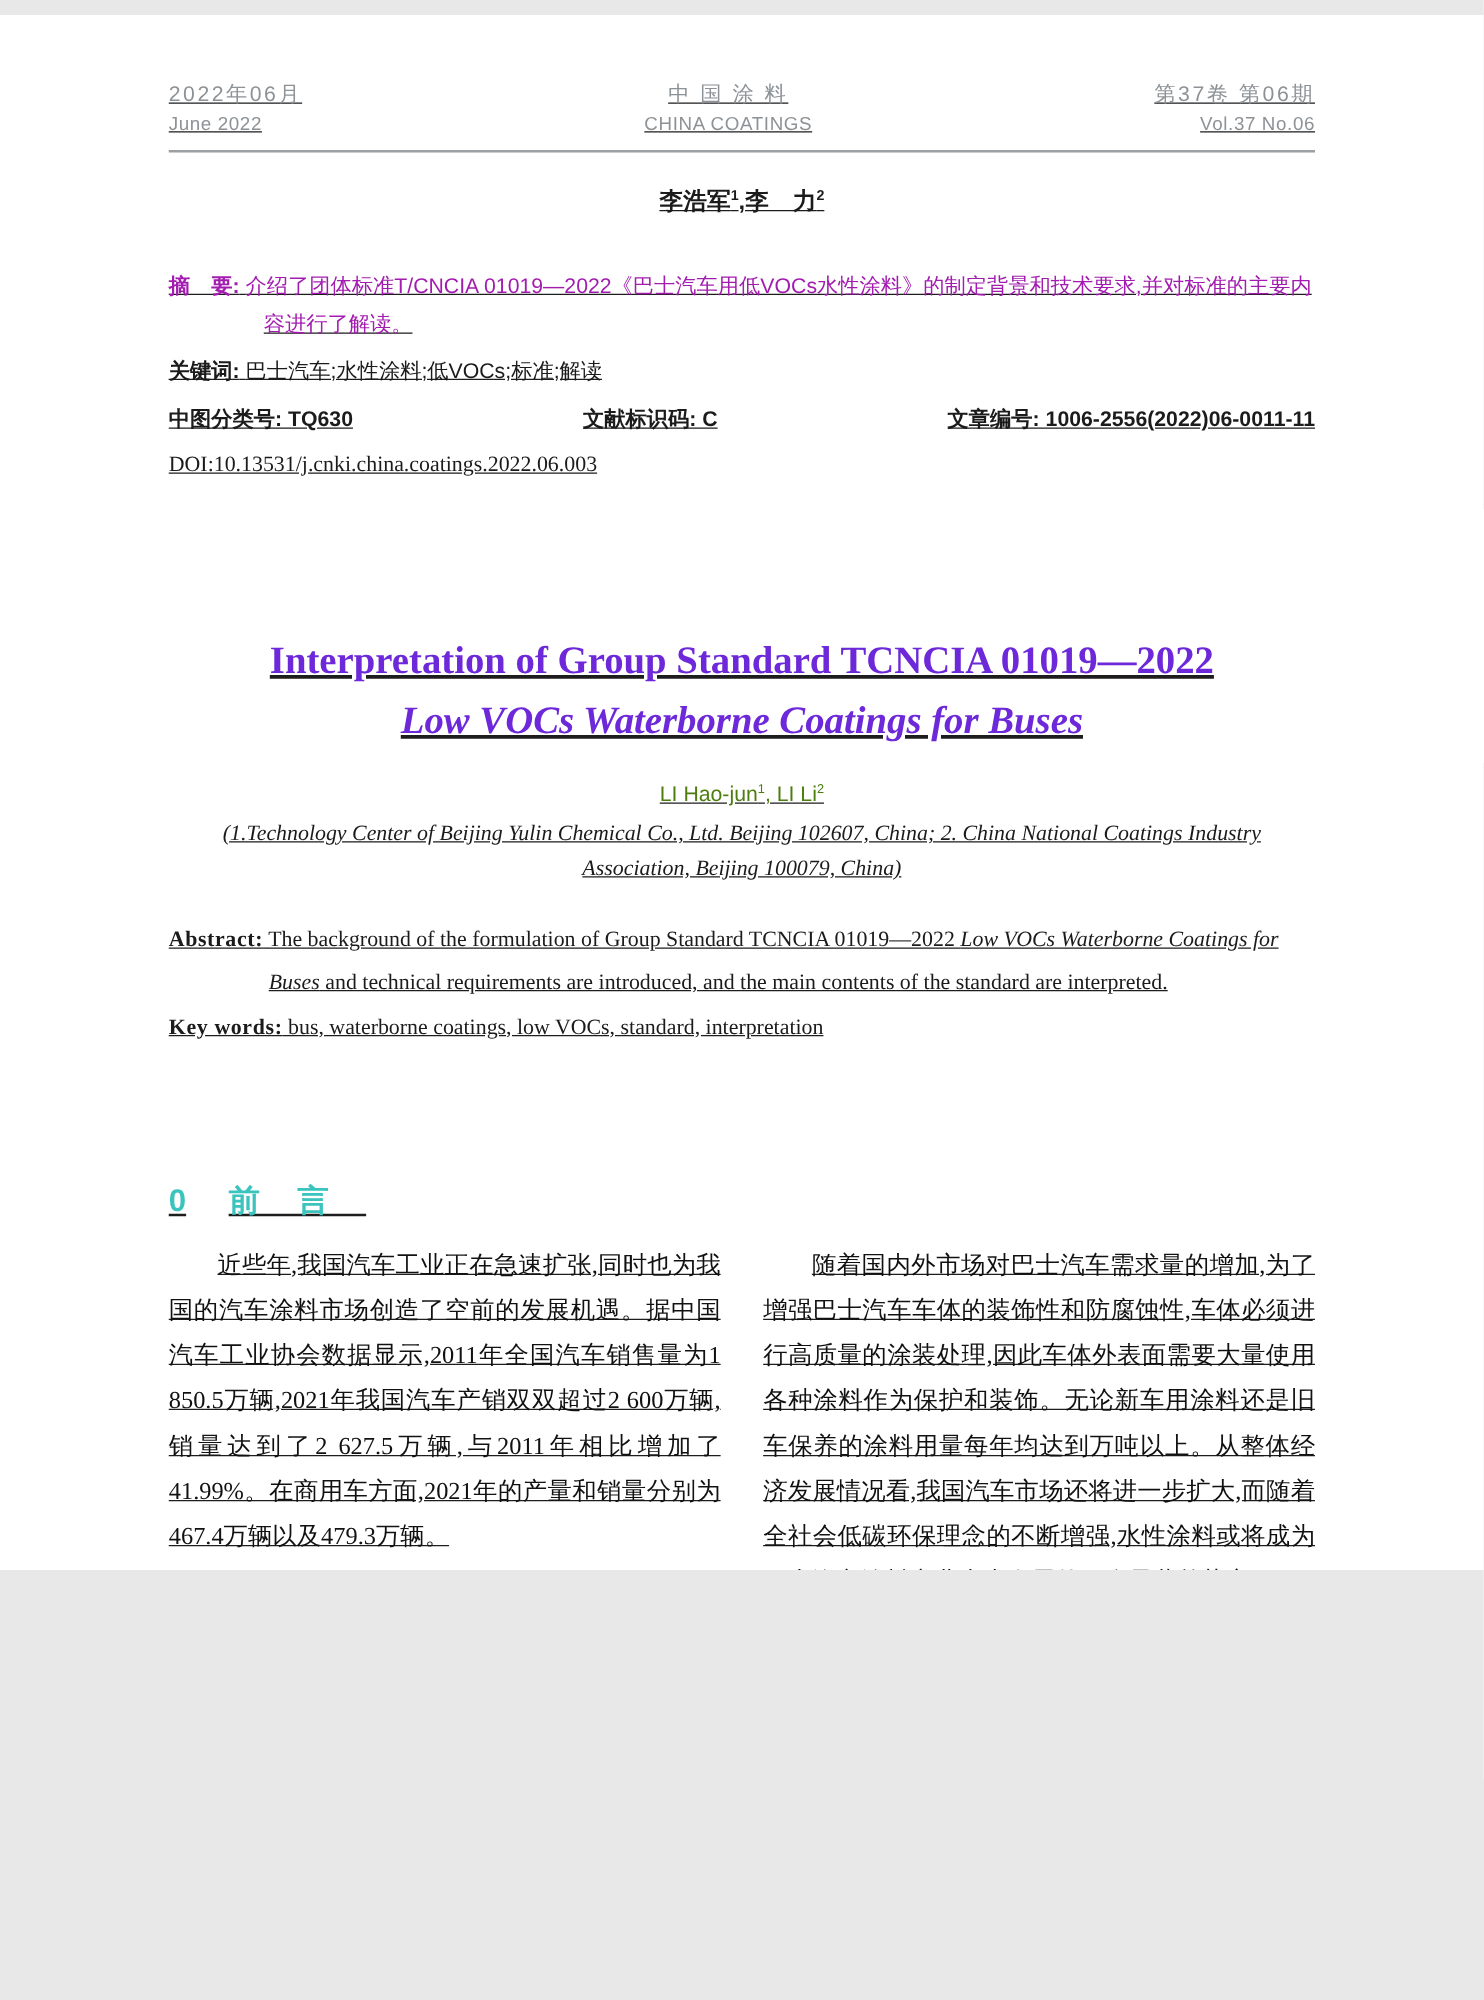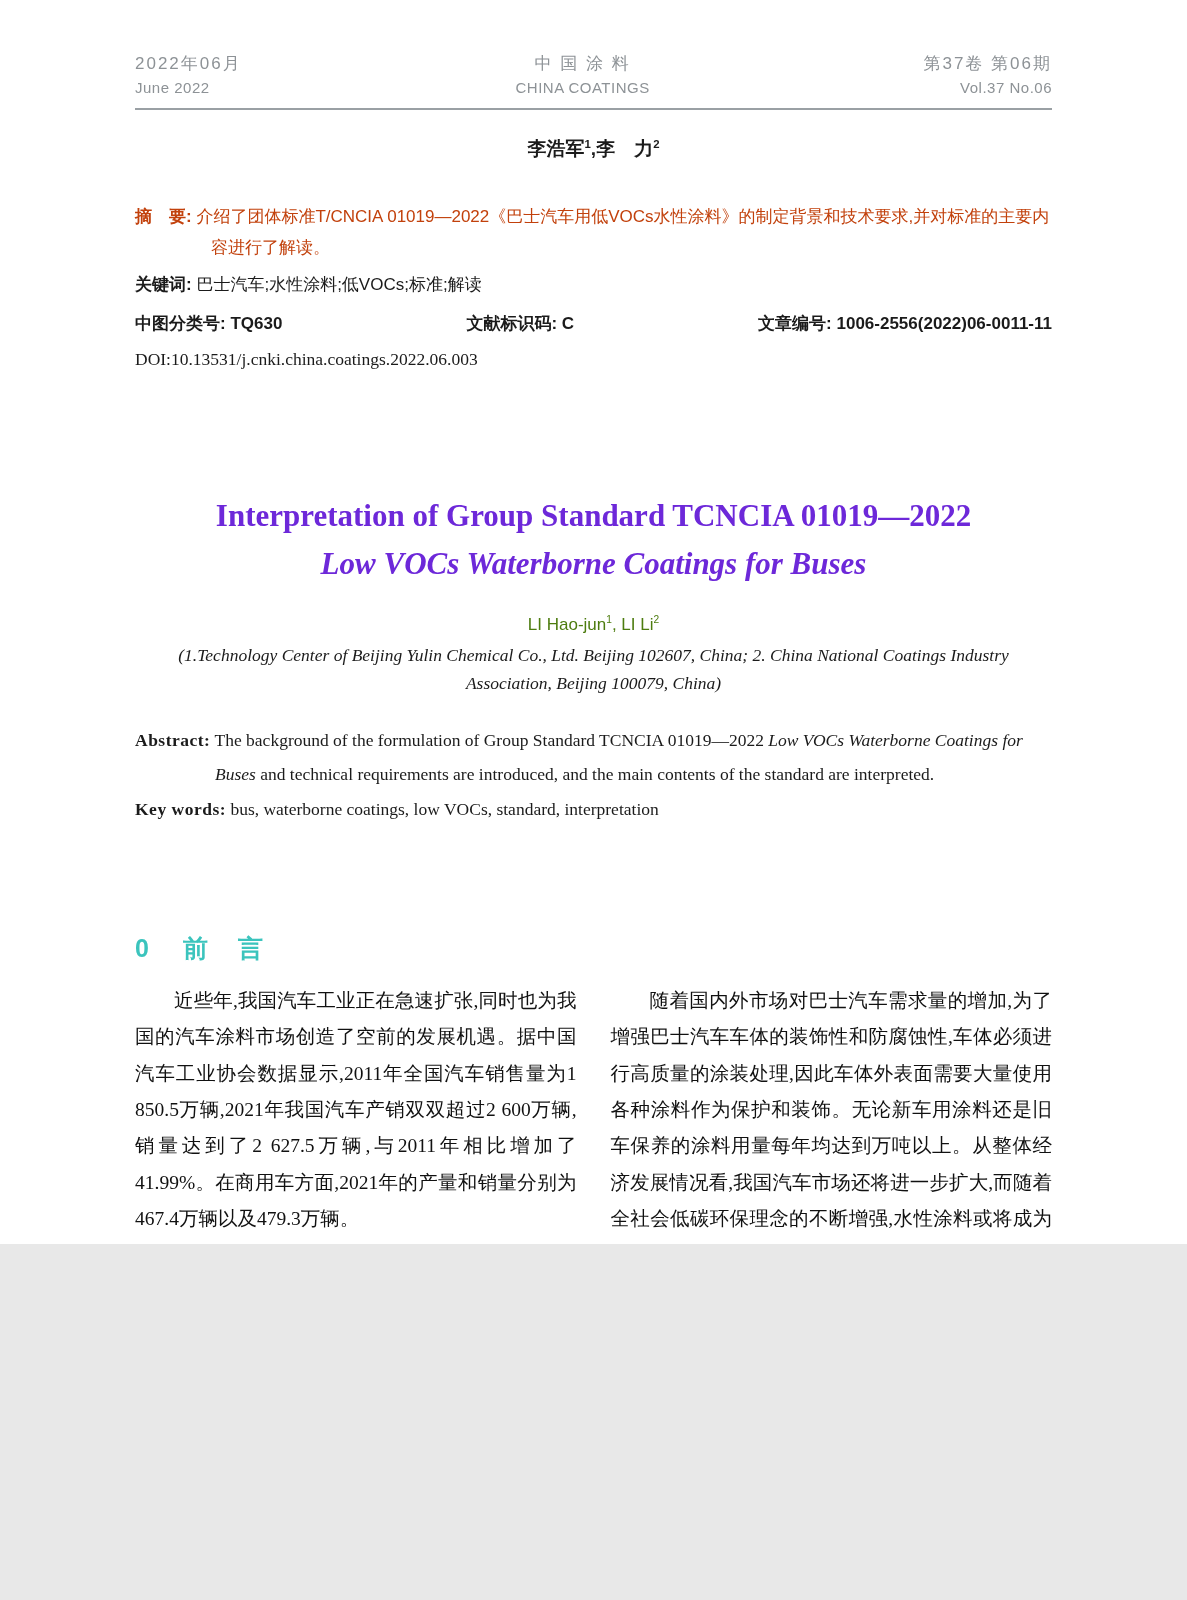--- a/index.html
+++ b/index.html
@@ -1,23 +1,24 @@
 <!DOCTYPE html>
 <html><head>
 <meta charset="utf-8">
 <style>
   * { margin: 0; padding: 0; box-sizing: border-box; }
   body { background: #e8e8e8; font-family: "Liberation Sans", sans-serif; }
   .page {
     position: relative;
     width: 1187px; height: 1244px;
-    margin: 0 auto;
+    margin: 12px auto;
     background: #ffffff;
     color: #1d1d1d;
     overflow: hidden;
+    text-decoration: underline;
   }
   .content { padding: 52px 135px 0 135px; }
 
   
   .journal-header {
     display: flex; justify-content: space-between; align-items: flex-end;
     color: #8d9296;
     border-bottom: 2px solid #9aa0a4;
     padding-bottom: 10px;
   }
@@ -44,21 +45,21 @@
   }
   sup { font-size: 0.6em; vertical-align: super; }
   .affil-cn {
     margin-top: 7px; text-align: center;
     font-size: 17px; color: #1b1b1b;
   }
 
   
   .abstract-cn {
     margin-top: 40px;
-    font-size: 17px; line-height: 1.8; color: #c2410c;
+    font-size: 17px; line-height: 1.8; color: #a21caf;
     padding-left: 76px; text-indent: -76px;
   }
   .abstract-cn .lbl, .keywords-cn .lbl { font-weight: 700; }
   .keywords-cn { margin-top: 6px; font-size: 17px; line-height: 1.8; color: #1b1b1b; }
 
   .class-row {
     margin-top: 12px;
     display: flex; justify-content: space-between;
     font-size: 17px; font-weight: 700; color: #1b1b1b;
   }

